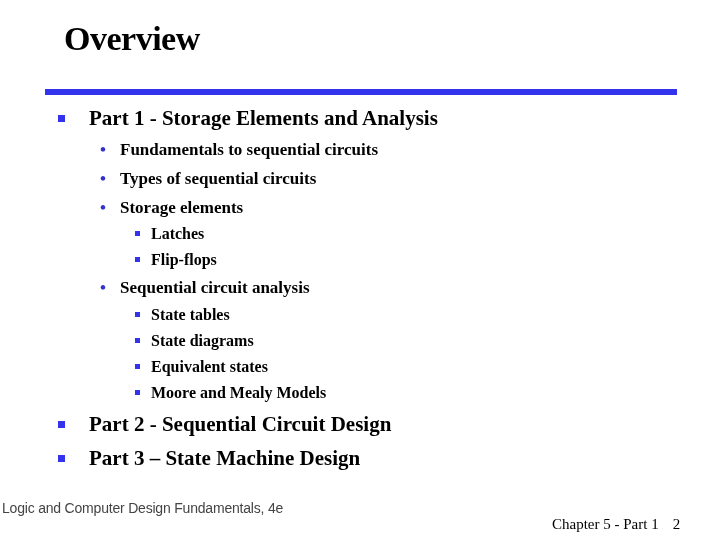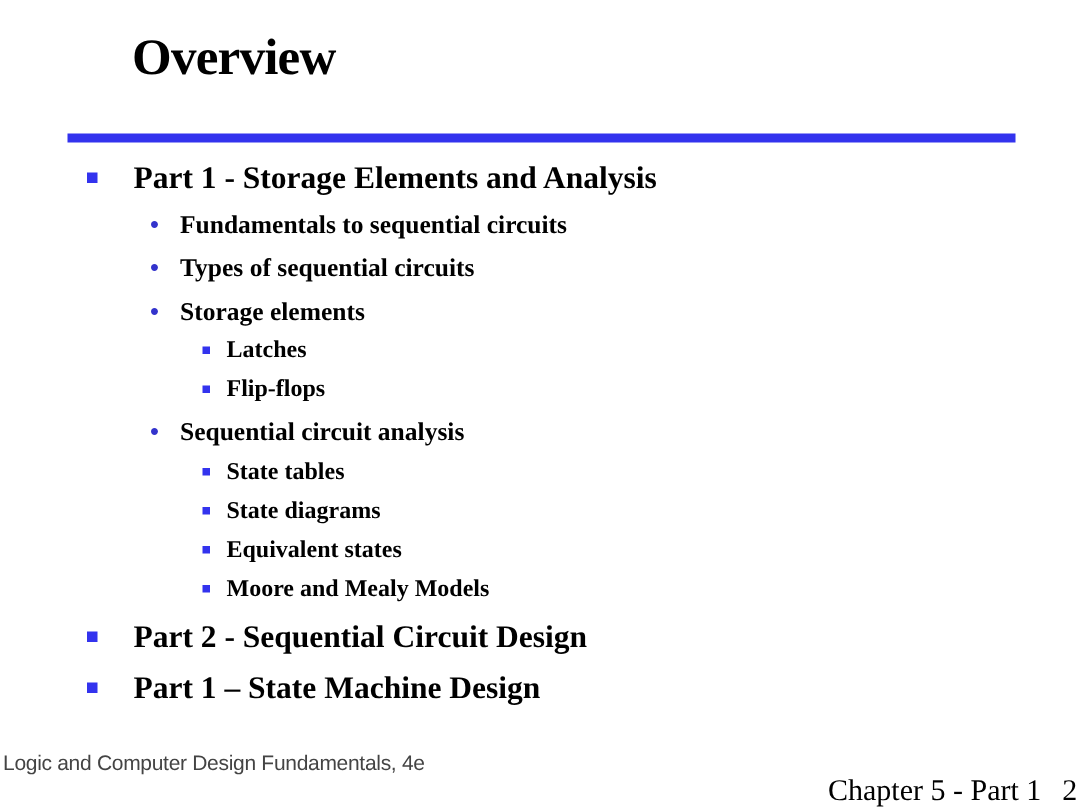--- a/index.html
+++ b/index.html
@@ -2,21 +2,21 @@
 <html><head>
 <meta charset="utf-8">
 <style>
   html, body { margin: 0; padding: 0; }
   body {
     width: 720px; height: 540px; background: #ffffff; position: relative; overflow: hidden;
     font-family: "Liberation Serif", "DejaVu Serif", serif; color: #000;
   }
   .title {
     position: absolute; left: 64px; top: 20px;
-    font-size: 34px; font-weight: bold; letter-spacing: -0.5px; margin-left: 24px;
+    font-size: 34px; font-weight: bold; letter-spacing: -0.5px;
   }
   .rule {
     position: absolute; left: 45px; top: 89px; width: 632px; height: 6px;
     background: #3333ee;
   }
   .l1 {
     position: absolute; left: 58px; font-size: 21px; font-weight: bold; white-space: nowrap;
   }
   .l1 .bul {
     display: inline-block; width: 7px; height: 7px; background: #3333ee;
@@ -38,21 +38,21 @@
     position: absolute; left: 0; top: 6px;
   }
   .l3 .txt { position: absolute; left: 16px; top: 0; }
   .footer-left {
     position: absolute; left: 2px; top: 503px;
     font-family: "Liberation Sans", "DejaVu Sans", sans-serif; font-size: 14px; line-height: 10px;
     color: #444; letter-spacing: -0.2px;
   }
   .footer-right {
     position: absolute; left: 552px; top: 516px;
-    font-size: 20px; color: #000; white-space: nowrap;
+    font-size: 15px; color: #000; white-space: nowrap;
   }
   .footer-right .page { margin-left: 14px; }
 </style>
 </head>
 <body>
 
 <div class="title">Overview</div>
 <div class="rule"></div>
 
 <div class="l1" style="top:106px;">
@@ -103,21 +103,21 @@
   <span class="bul"></span>
   <span class="txt">Moore and Mealy Models</span>
 </div>
 
 <div class="l1" style="top:412px;">
   <span class="bul"></span>
   <span class="txt">Part 2 - Sequential Circuit Design</span>
 </div>
 <div class="l1" style="top:446px;">
   <span class="bul"></span>
-  <span class="txt">Part 1 – State Machine Design</span>
+  <span class="txt">Part 3 – State Machine Design</span>
 </div>
 
 <div class="footer-left">
   <div>Logic and Computer Design Fundamentals, 4e</div>
 </div>
 
 <div class="footer-right">
   <span>Chapter 5 - Part 1</span><span class="page">2</span>
 </div>
 

